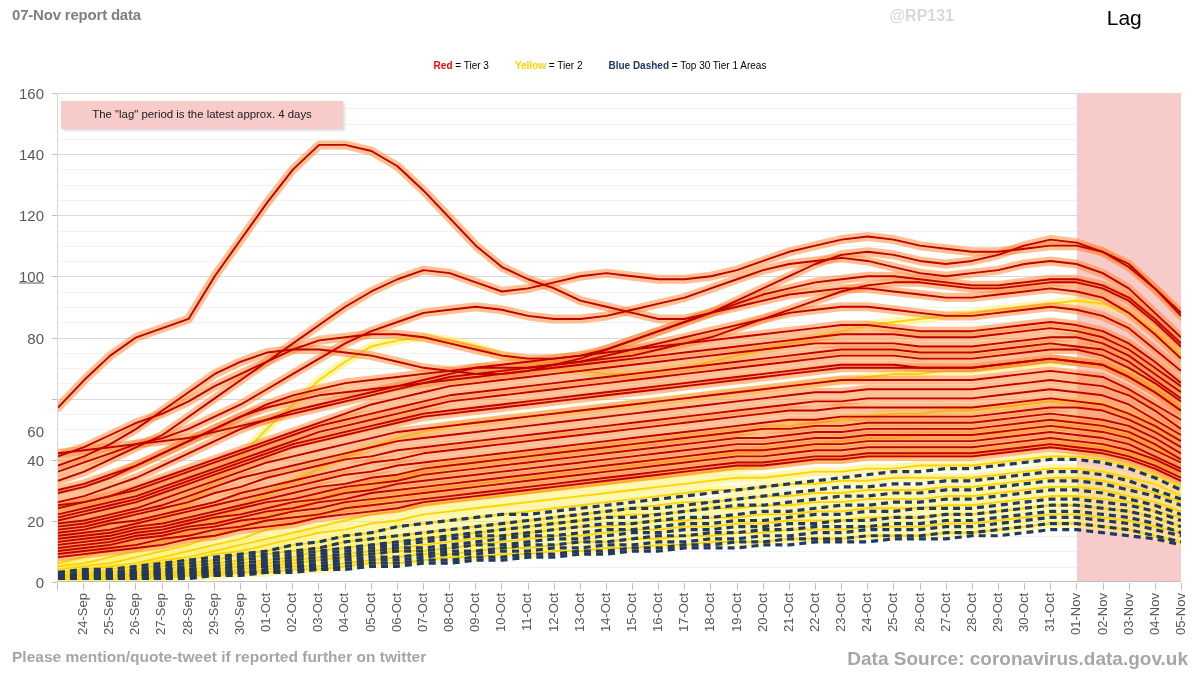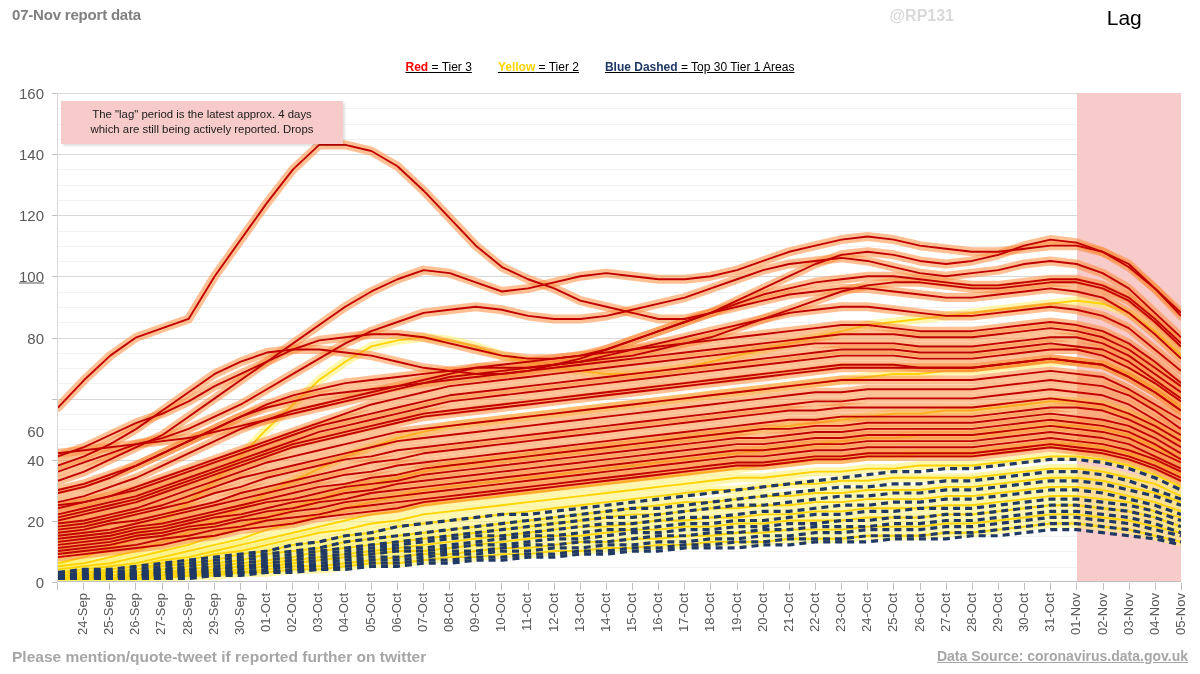--- a/index.html
+++ b/index.html
@@ -29,23 +29,22 @@
     white-space: nowrap;
   }
   #chart-title {
     position: absolute; left: 0; top: 14px; width: 1200px;
     text-align: center;
     font-size: 25px; color: #595959; font-weight: normal;
     white-space: nowrap;
   }
   #legend {
     position: absolute; left: 0; top: 60px; width: 1200px;
-    text-align: center; font-size: 12px; color: #000;
-    white-space: nowrap;
-    text-decoration: underline;
+    text-align: center; font-size: 10px; color: #000;
+    white-space: nowrap;
   }
   #legend .k { font-weight: bold; }
   #legend .red { color: #FF0000; }
   #legend .yellow { color: #FFD400; }
   #legend .blue { color: #1F3864; }
   #legend .sep { display: inline-block; width: 26px; }
 
   
   #plot {
     position: absolute;
@@ -128,23 +127,22 @@
     white-space: nowrap;
   }
   #x-axis-title {
     position: absolute; left: 0; top: 6px; width: 1200px;
     text-align: center; font-size: 12.5px; font-weight: bold; color: #404040;
     letter-spacing: 0.2px;
     white-space: nowrap;
   }
   #footer-right {
     position: absolute; right: 12px; top: 3px;
-    font-size: 14px; font-weight: bold; color: #a6a6a6;
-    white-space: nowrap;
-    text-decoration: underline;
+    font-size: 19px; font-weight: bold; color: #a6a6a6;
+    white-space: nowrap;
   }
 </style>
 </head>
 <body>
 
 <div id="root">
 
   <div id="report-tag">07-Nov report data</div>
   <div id="watermark">@RP131</div>
 
@@ -304,21 +302,20 @@
           <path d="M0.00 485.94 L26.14 485.94 L52.28 485.94 L78.42 485.94 L104.56 485.94 L130.70 482.89 L156.84 482.89 L182.98 479.83 L209.12 479.83 L235.26 476.77 L261.40 476.77 L287.53 473.72 L313.67 470.66 L339.81 470.66 L365.95 467.61 L392.09 467.61 L418.23 464.55 L444.37 464.55 L470.51 461.49 L496.65 461.49 L522.79 458.44 L548.93 458.44 L575.07 455.38 L601.21 455.38 L627.35 452.32 L653.49 452.32 L679.63 449.27 L705.77 449.27 L731.91 446.21 L758.05 446.21 L784.19 446.21 L810.33 443.16 L836.47 443.16 L862.60 443.16 L888.74 440.10 L914.88 440.10 L941.02 437.04 L967.16 433.99 L993.30 430.93 L1019.44 430.93 L1045.58 433.99 L1071.72 437.04 L1097.86 443.16 L1124.00 449.27" fill="none" stroke="#1F3864" stroke-width="3.2" stroke-linejoin="round" stroke-linecap="butt" stroke-dasharray="7 5"></path>
           <path d="M0.00 485.94 L26.14 485.94 L52.28 485.94 L78.42 485.94 L104.56 485.94 L130.70 485.94 L156.84 482.89 L182.98 482.89 L209.12 479.83 L235.26 479.83 L261.40 476.77 L287.53 476.77 L313.67 473.72 L339.81 473.72 L365.95 470.66 L392.09 470.66 L418.23 467.61 L444.37 467.61 L470.51 464.55 L496.65 464.55 L522.79 461.49 L548.93 461.49 L575.07 458.44 L601.21 458.44 L627.35 455.38 L653.49 455.38 L679.63 455.38 L705.77 452.32 L731.91 452.32 L758.05 449.27 L784.19 449.27 L810.33 449.27 L836.47 446.21 L862.60 446.21 L888.74 446.21 L914.88 443.16 L941.02 443.16 L967.16 440.10 L993.30 437.04 L1019.44 437.04 L1045.58 440.10 L1071.72 443.16 L1097.86 446.21 L1124.00 452.32" fill="none" stroke="#1F3864" stroke-width="3.2" stroke-linejoin="round" stroke-linecap="butt" stroke-dasharray="7 5"></path>
         </g>
       </svg>
   </div>
 
   <div id="lag-label" style="left: 1106.72px;">Lag</div>
 
   <div id="annotation">
     <div>The "lag" period is the latest approx. 4 days</div>
-    <div>which are still being actively reported. Drops</div>
   </div>
 
   <div id="x-axis">
       <div class="xtick" style="left: 0px;"></div>
       <div class="xlab" style="left: 18.0698px;">24-Sep</div>
       <div class="xtick" style="left: 26.1395px;"></div>
       <div class="xlab" style="left: 44.2093px;">25-Sep</div>
       <div class="xtick" style="left: 52.2791px;"></div>
       <div class="xlab" style="left: 70.3488px;">26-Sep</div>
       <div class="xtick" style="left: 78.4186px;"></div>

